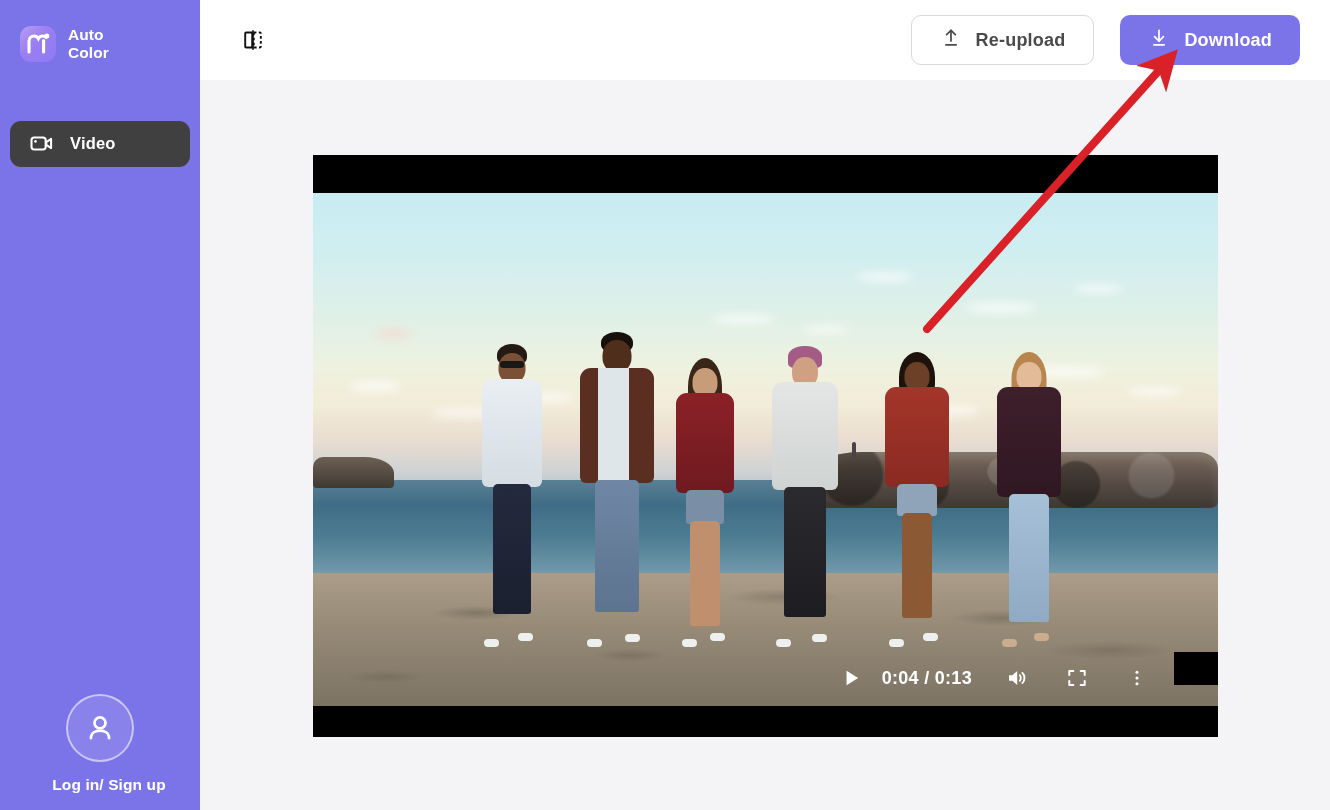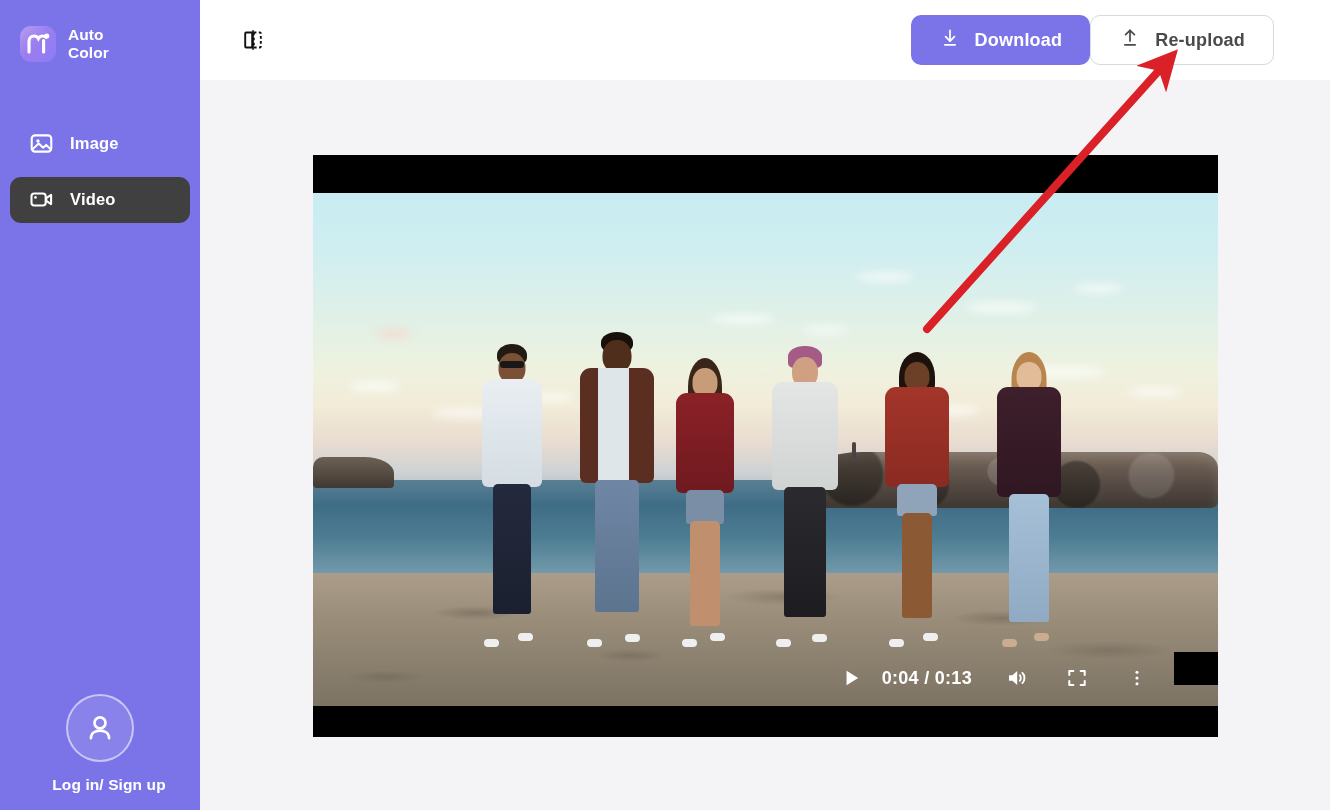--- a/index.html
+++ b/index.html
@@ -201,30 +201,20 @@
           <path d="M17.6 7.6 L17.6 19" stroke="#ffffff" stroke-width="3.1" stroke-linecap="round"></path>
           <circle cx="20.8" cy="3.1" r="2.5" fill="#ffffff"></circle>
         </svg>
       </div>
       <div class="brand-name">Auto
 Color</div>
     </div>
 
     <nav class="nav">
 
-      <div class="nav-item">
-        <span class="nav-icon">
-          <svg width="25" height="25" viewBox="0 0 24 24" fill="none">
-            <rect x="2.6" y="4.2" width="18.8" height="15.6" rx="3.2" stroke="#ffffff" stroke-width="2"></rect>
-            <circle cx="8.6" cy="9.6" r="1.6" fill="#ffffff"></circle>
-            <path d="M3.6 17.4 L9.3 11.9 L13.6 16.0 L16.5 13.4 L20.6 17.2" stroke="#ffffff" stroke-width="2" stroke-linecap="round" stroke-linejoin="round" fill="none"></path>
-          </svg>
-        </span>
-        <span class="nav-label">Image</span>
-      </div>
 
       <div class="nav-item active" style="background: #404040;">
         <span class="nav-icon">
           <svg width="25" height="25" viewBox="0 0 24 24" fill="none">
             <rect x="2.4" y="6.2" width="13.6" height="11.6" rx="2.6" stroke="#ffffff" stroke-width="2"></rect>
             <circle cx="6.2" cy="10" r="1.25" fill="#ffffff"></circle>
             <path d="M16.6 10.6 L21.2 7.6 L21.2 16.4 L16.6 13.4 Z" stroke="#ffffff" stroke-width="2" stroke-linejoin="round" fill="none"></path>
           </svg>
         </span>
         <span class="nav-label">Video</span>
@@ -250,40 +240,40 @@
       <div class="compare-btn">
         <svg width="24" height="24" viewBox="0 0 24 24" fill="none">
           <path d="M11.2 4.5 H5.2 A1 1 0 0 0 4.2 5.5 V18.5 A1 1 0 0 0 5.2 19.5 H11.2 Z" stroke="#111111" stroke-width="1.9" stroke-linejoin="round" fill="none"></path>
           <path d="M12.8 4.5 H18.8 A1 1 0 0 1 19.8 5.5 V18.5 A1 1 0 0 1 18.8 19.5 H12.8 Z" stroke="#111111" stroke-width="1.9" stroke-linejoin="round" fill="none" stroke-dasharray="2.6 2.4"></path>
           <path d="M12 2.9 V21.1" stroke="#111111" stroke-width="1.7" stroke-linecap="round"></path>
         </svg>
       </div>
 
       <div class="topbar-spacer"></div>
 
+      <button class="btn btn-reupload">
+        <span>
+          <svg width="22" height="22" viewBox="0 0 24 24" fill="none">
+            <path d="M12 3.6 V15.2" stroke="#4a4a4a" stroke-width="1.9" stroke-linecap="round"></path>
+            <path d="M7.2 8.3 L12 3.6 L16.8 8.3" stroke="#4a4a4a" stroke-width="1.9" stroke-linecap="round" stroke-linejoin="round" fill="none"></path>
+            <path d="M6.4 19.4 H17.6" stroke="#4a4a4a" stroke-width="1.9" stroke-linecap="round"></path>
+          </svg>
+        </span>
+        <span>Re-upload</span>
+      </button>
+
       <button class="btn btn-download" style="background: rgb(123, 116, 232);">
         <span>
           <svg width="22" height="22" viewBox="0 0 24 24" fill="none">
             <path d="M12 3.6 V15.2" stroke="#ffffff" stroke-width="1.9" stroke-linecap="round"></path>
             <path d="M7.2 10.5 L12 15.3 L16.8 10.5" stroke="#ffffff" stroke-width="1.9" stroke-linecap="round" stroke-linejoin="round" fill="none"></path>
             <path d="M6.4 19.4 H17.6" stroke="#ffffff" stroke-width="1.9" stroke-linecap="round"></path>
           </svg>
         </span>
         <span>Download</span>
-      </button>
-
-      <button class="btn btn-reupload">
-        <span>
-          <svg width="22" height="22" viewBox="0 0 24 24" fill="none">
-            <path d="M12 3.6 V15.2" stroke="#4a4a4a" stroke-width="1.9" stroke-linecap="round"></path>
-            <path d="M7.2 8.3 L12 3.6 L16.8 8.3" stroke="#4a4a4a" stroke-width="1.9" stroke-linecap="round" stroke-linejoin="round" fill="none"></path>
-            <path d="M6.4 19.4 H17.6" stroke="#4a4a4a" stroke-width="1.9" stroke-linecap="round"></path>
-          </svg>
-        </span>
-        <span>Re-upload</span>
       </button>
     </header>
 
     <section class="stage">
       <div class="player">
 
         <div class="letterbox-top"></div>
 
         <div class="frame">
           <div class="sky">

